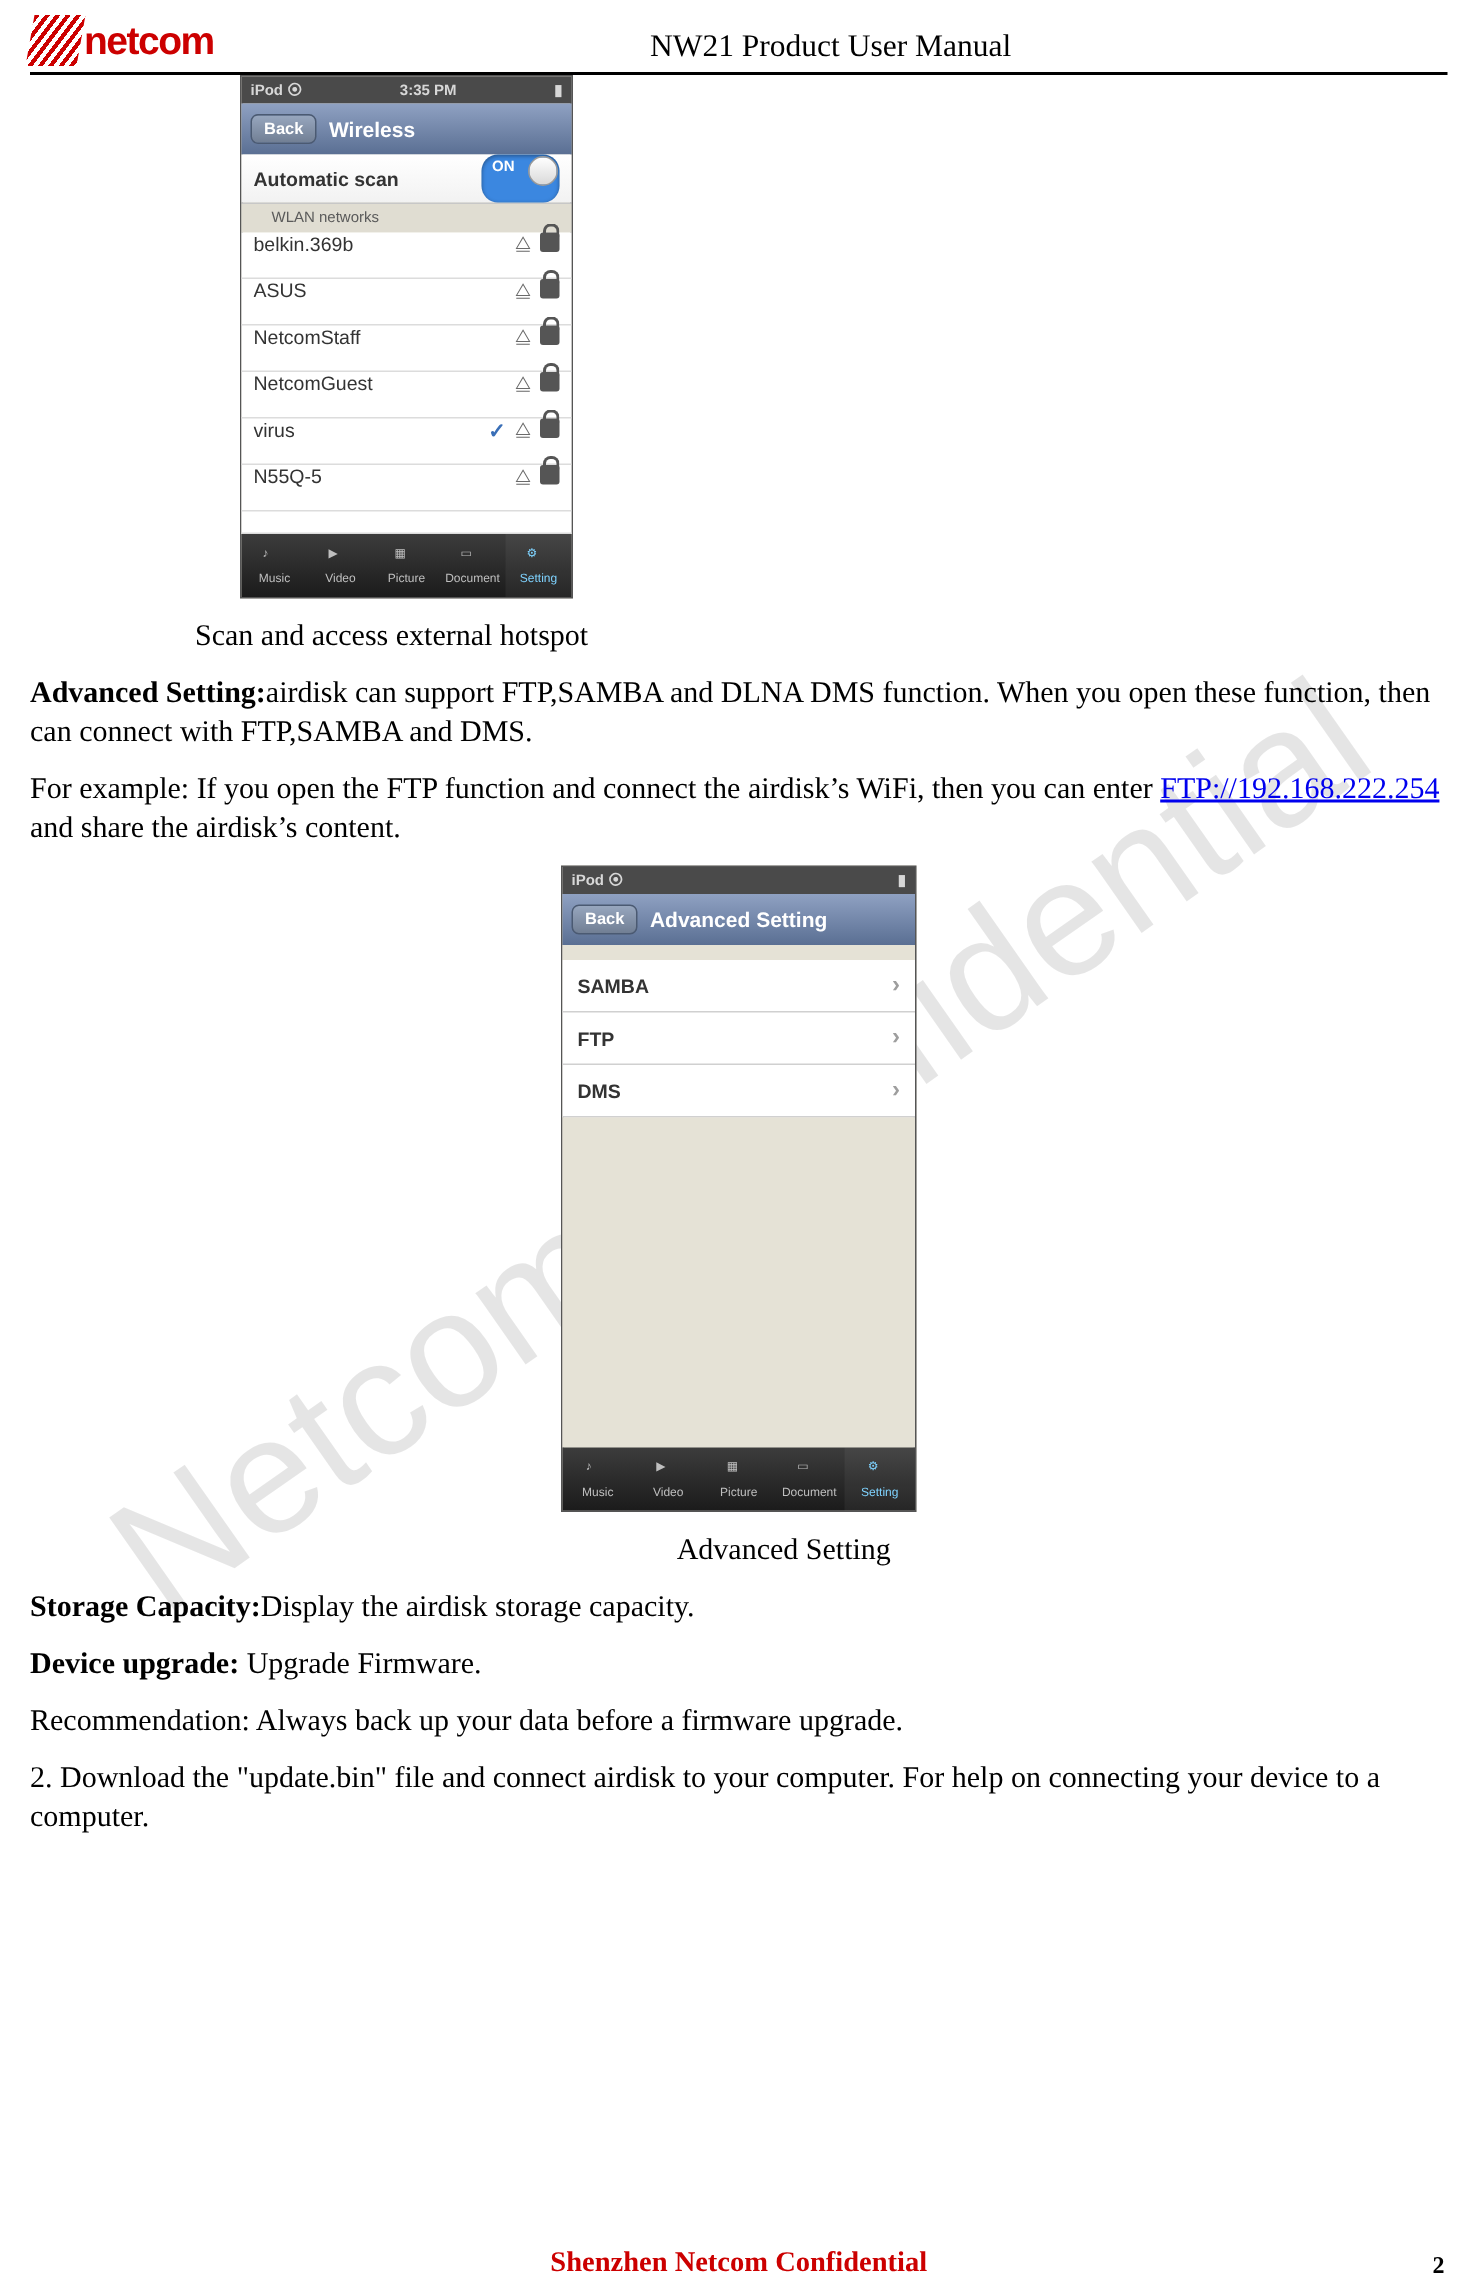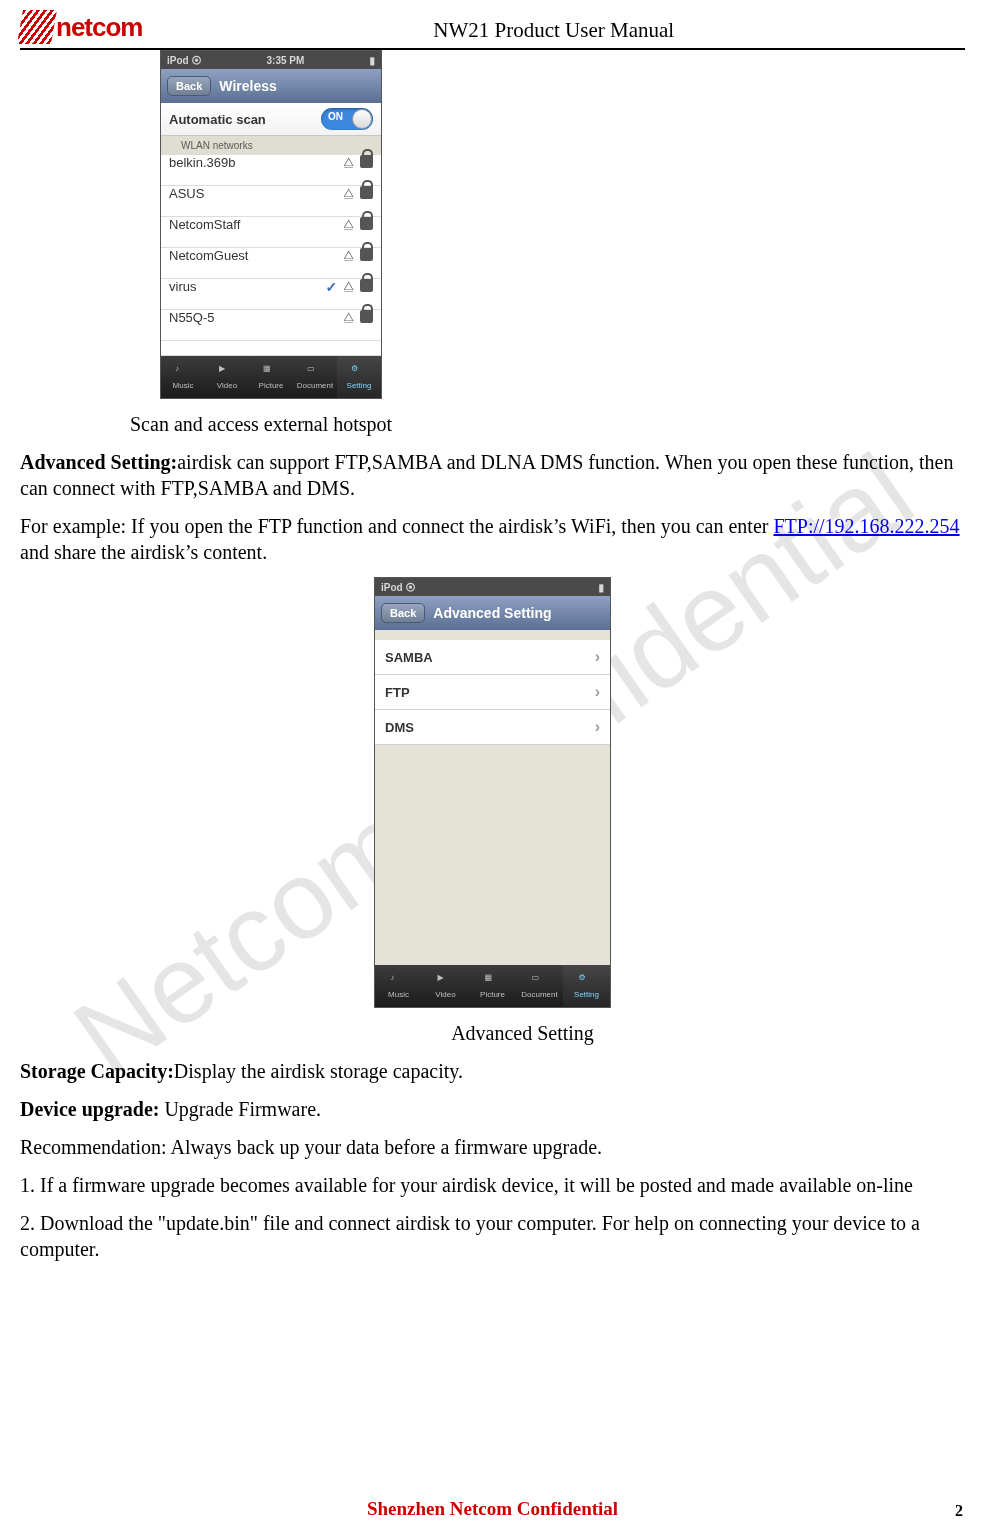--- a/index.html
+++ b/index.html
@@ -134,21 +134,21 @@
     background: linear-gradient(#fff,#f2f2f2);
     display: flex;
     align-items: center;
     justify-content: space-between;
     padding: 0 8px;
     border-bottom: 1px solid #c7c7c7;
     font-weight: bold;
     font-size: 13px;
   }
   .toggle {
-    width: 52px; height: 22px;
+    width: 52px; height: 32px;
     border-radius: 11px;
     background: #3b87e0;
     position: relative;
     box-shadow: inset 0 1px 3px rgba(0,0,0,.4);
   }
   .toggle::after {
     content:"";
     position:absolute; right:1px; top:1px;
     width:20px; height:20px; border-radius:50%;
     background: linear-gradient(#fff,#d9d9d9);
@@ -379,20 +379,19 @@
 
     <p>
       <b>Storage Capacity:</b><span>Display the airdisk storage capacity.</span>
     </p>
 
     <p>
       <b>Device upgrade:</b><span> Upgrade Firmware.</span>
     </p>
 
     <p>Recommendation: Always back up your data before a firmware upgrade.</p>
-    <p>1. If a firmware upgrade becomes available for your airdisk device, it will be posted and made available on-line</p>
     <p>2.  Download the "update.bin" file and connect airdisk to your computer. For help on connecting your device to a computer.</p>
 
   </div>
 
   <div class="footer">Shenzhen Netcom Confidential</div>
   <div class="pagenum">2</div>
 </div>
 
 </body></html>

